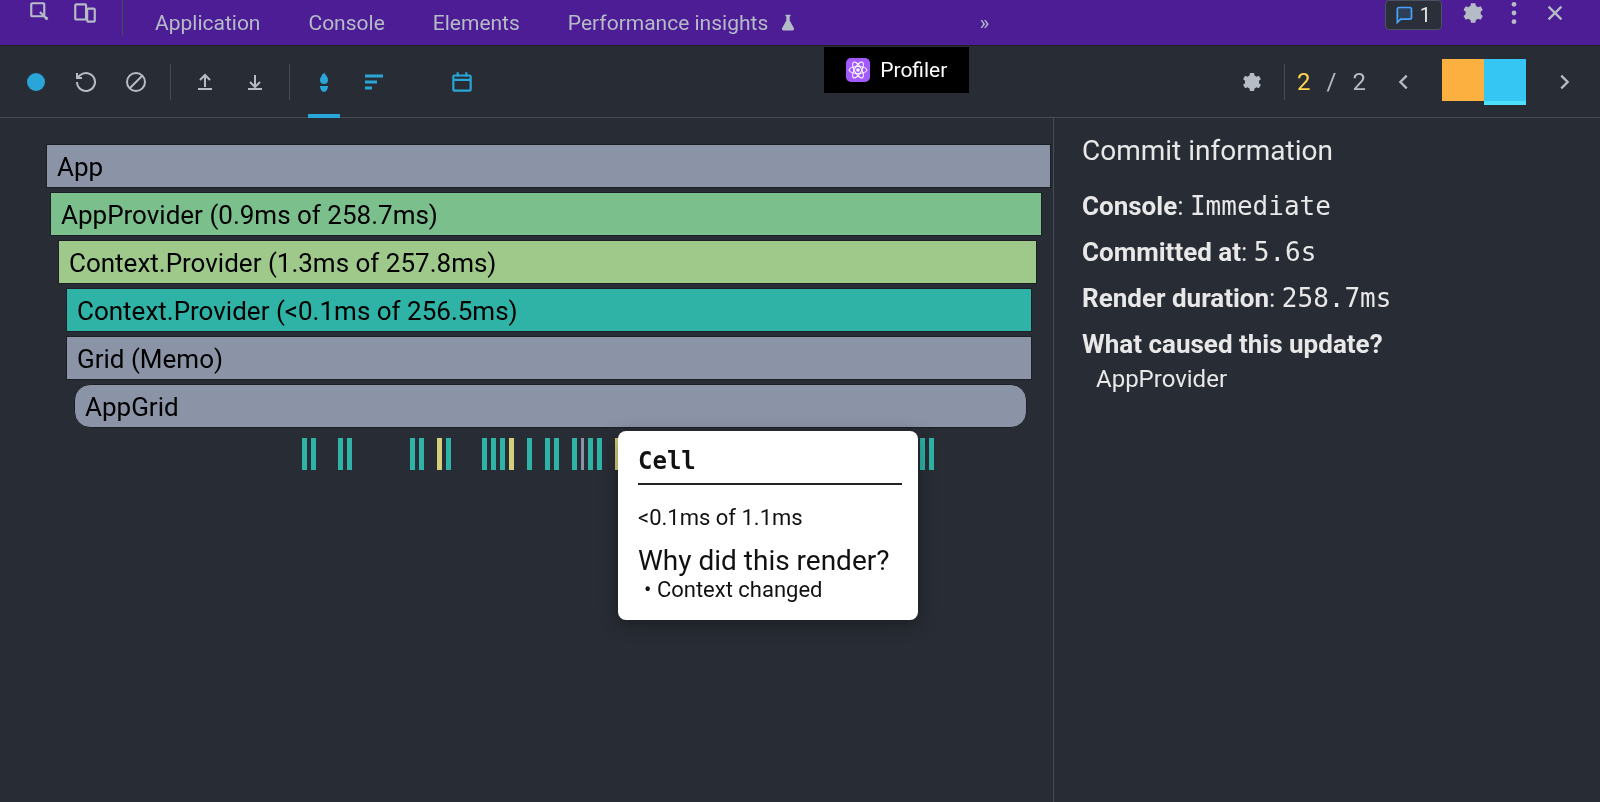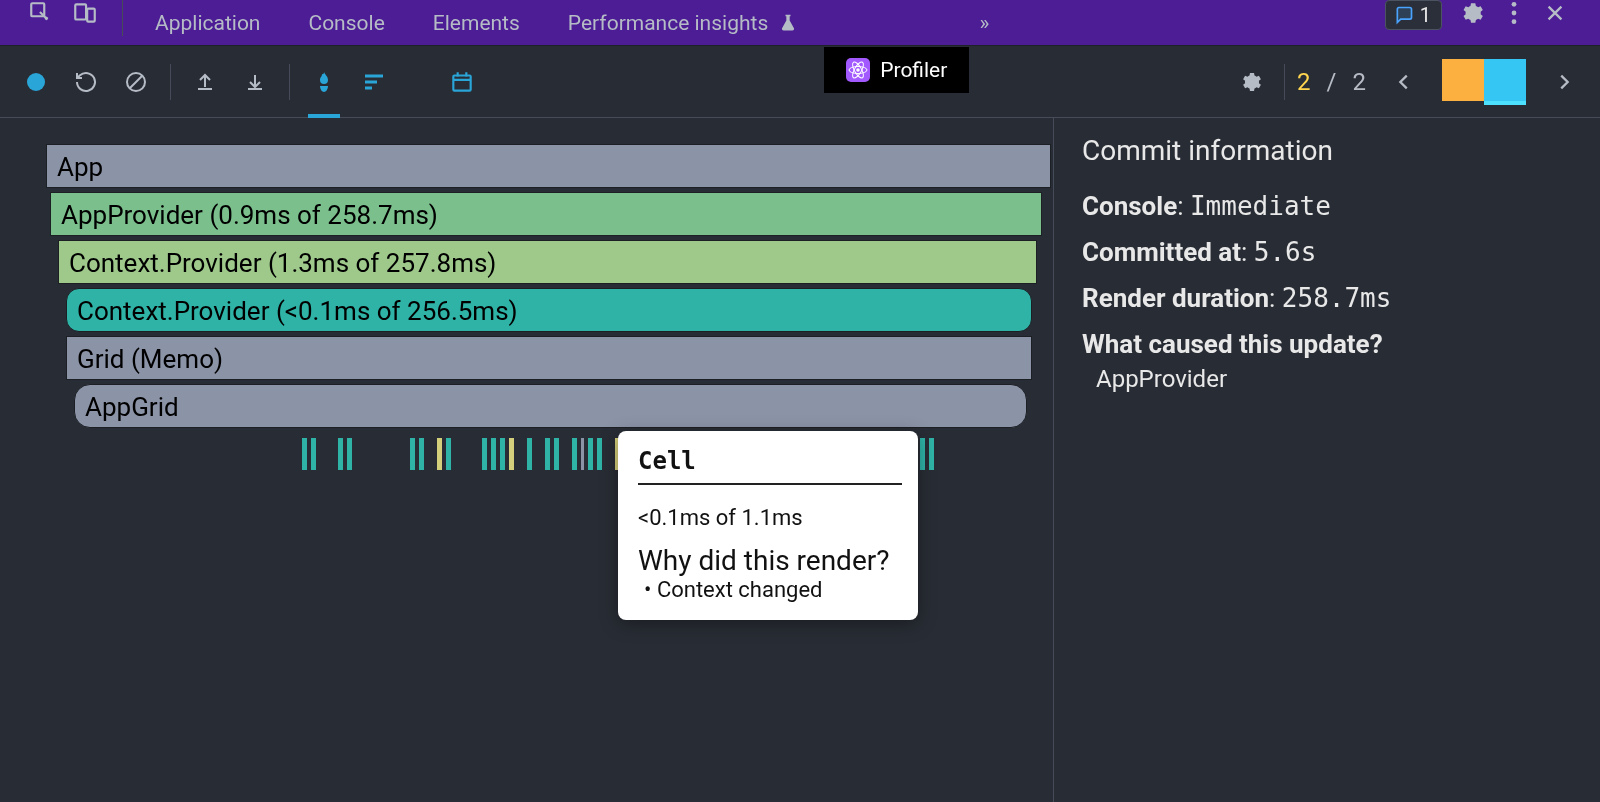--- a/index.html
+++ b/index.html
@@ -288,21 +288,21 @@
     </span>
   </div>
 </div>
 
 <div class="main">
   <div class="flame-pane">
     <div id="flame-rows">
         <div class="flame-row gray" style="margin-left: 4px; width: calc(100% + 0px);">App</div>
         <div class="flame-row green1" style="margin-left: 8px; width: calc(99.5% - 8px);">AppProvider (0.9ms of 258.7ms)</div>
         <div class="flame-row green2" style="margin-left: 16px; width: calc(99% - 16px);">Context.Provider (1.3ms of 257.8ms)</div>
-        <div class="flame-row teal" style="margin-left: 24px; width: calc(98.5% - 24px); border-radius: 13px;">Context.Provider (&lt;0.1ms of 256.5ms)</div>
+        <div class="flame-row teal" style="margin-left: 24px; width: calc(98.5% - 24px);">Context.Provider (&lt;0.1ms of 256.5ms)</div>
         <div class="flame-row gray" style="margin-left: 24px; width: calc(98.5% - 24px);">Grid (Memo)</div>
         <div class="flame-row gray" style="margin-left: 32px; width: calc(98% - 32px); border-radius: 16px;">AppGrid</div>
       </div>
     <div class="microbars">
 
       <div class="b"></div>
         <div class="b"></div>
         <div class="sp"></div>
         <div class="sp"></div>
       <div class="b"></div>

